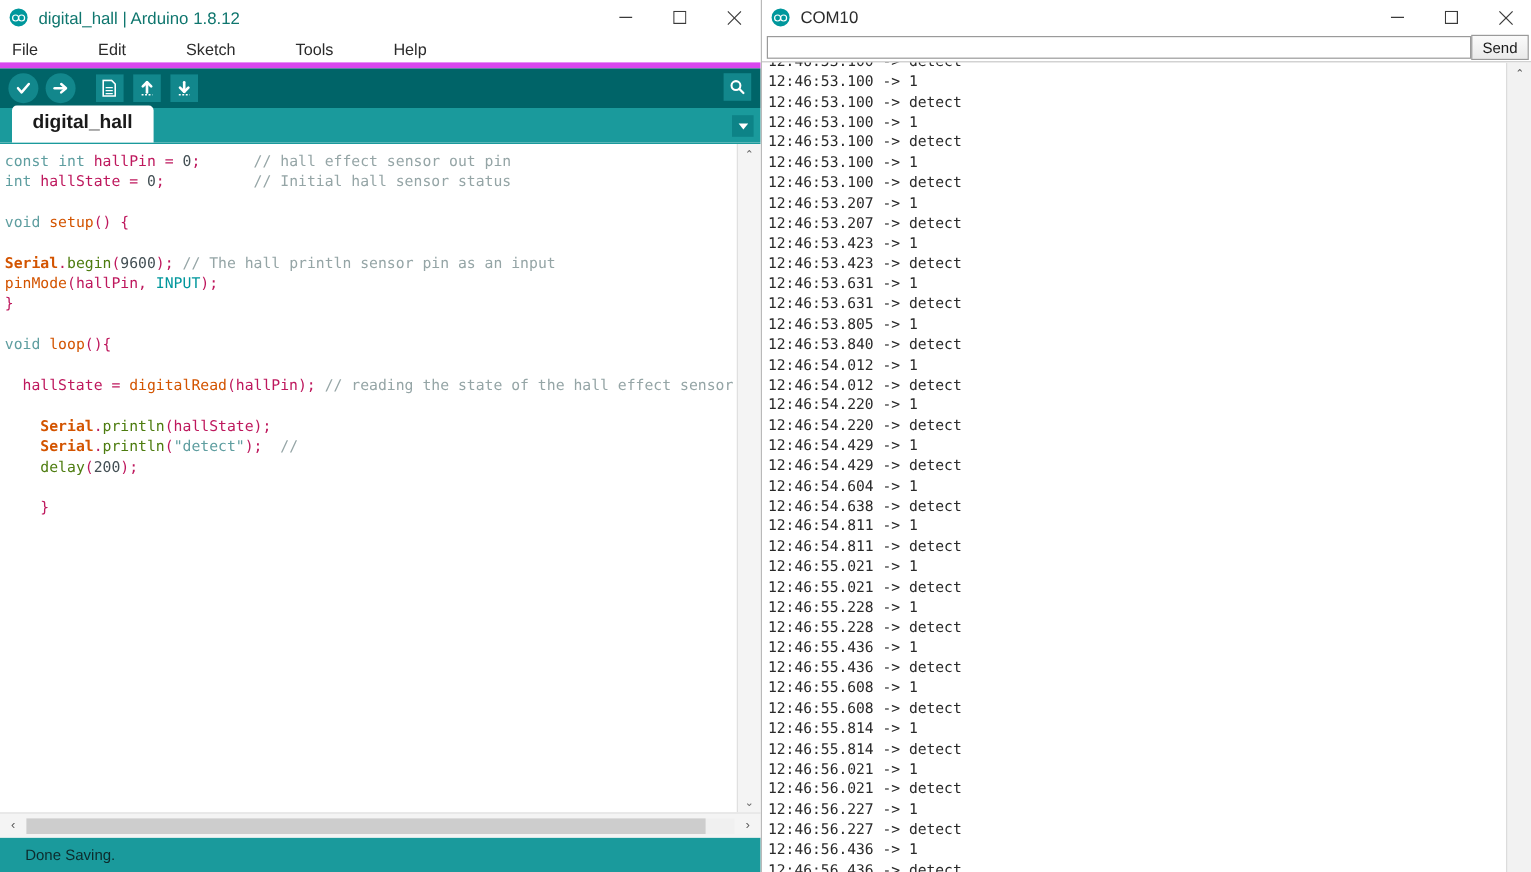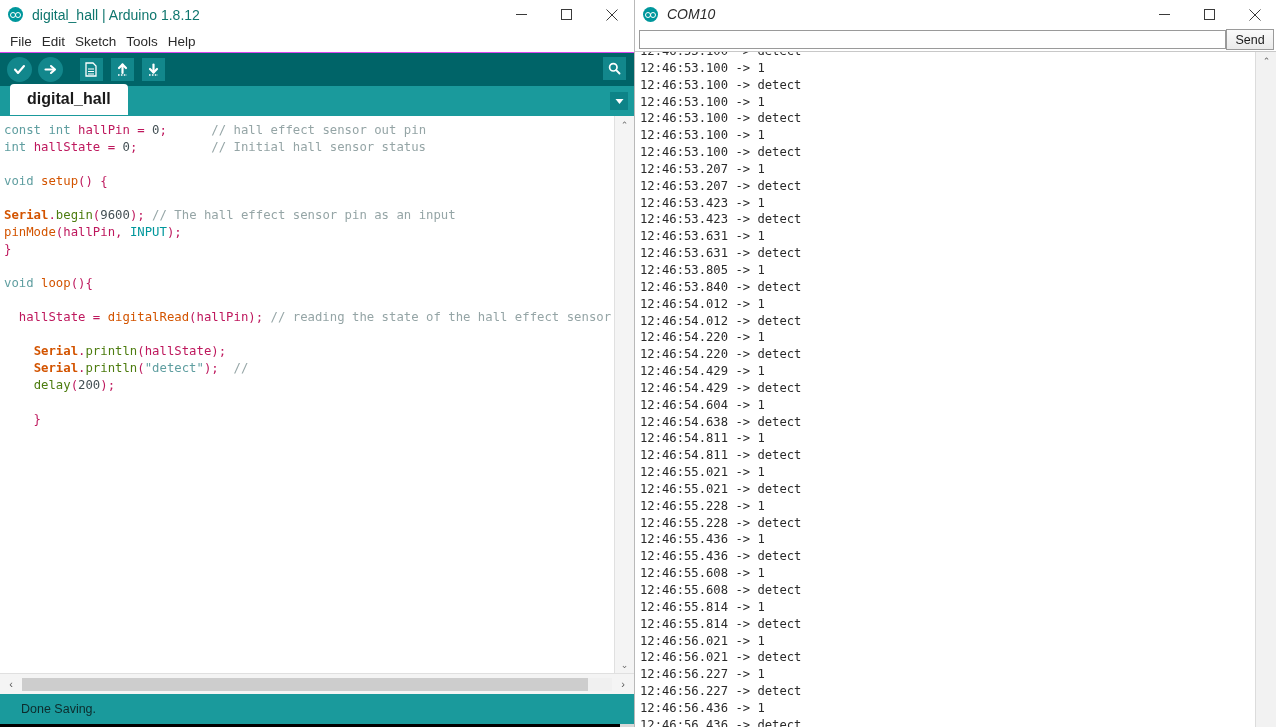--- a/index.html
+++ b/index.html
@@ -76,21 +76,22 @@
     line-height: 1;
   }
   .win-btn svg { display: block; }
 
   .menubar {
     height: 22px;
     background: #ffffff;
     display: flex;
     align-items: center;
     padding-left: 5px;
-    border-bottom: 1px solid #d946ef;
+    border-bottom: 5px solid #d946ef;
+    gap: 40px;
   }
   .menu-item {
     font-size: 13.5px;
     color: #2b2b2b;
     padding: 0 5px;
     white-space: nowrap;
   }
 
   .toolbar {
     height: 33px;
@@ -285,21 +286,20 @@
     position: relative;
     height: 28px;
     background: #ffffff;
     display: flex;
     align-items: center;
   }
   .sm-title-text {
     margin-left: 9px;
     font-size: 14px;
     color: #2b2b2b;
-    font-style: italic;
   }
   .sm-inputrow {
     height: 23px;
     display: flex;
     align-items: center;
     background: #ffffff;
     padding: 0 3px 0 4px;
     gap: 0;
   }
   .sm-input {
@@ -464,21 +464,21 @@
           </svg>
       </div>
     </div>
 
     <div class="editor-wrap">
       <div class="code"><span class="kw">const</span> <span class="kw">int</span> <span class="pln">hallPin = </span><span class="num">0</span><span class="pln">;</span>      <span class="cmt">// hall effect sensor out pin</span>
 <span class="kw">int</span> <span class="pln">hallState = </span><span class="num">0</span><span class="pln">;</span>          <span class="cmt">// Initial hall sensor status</span>
 
 <span class="kw">void</span> <span class="fn">setup</span><span class="pln">() {</span>
 
-<span class="lib">Serial</span><span class="pln">.</span><span class="mth">begin</span><span class="pln">(</span><span class="num">9600</span><span class="pln">);</span> <span class="cmt">// The hall effect sensor pin as an input</span>
+<span class="lib">Serial</span><span class="pln">.</span><span class="mth">begin</span><span class="pln">(</span><span class="num">9600</span><span class="pln">);</span> <span class="cmt">// The hall println sensor pin as an input</span>
 <span class="fn">pinMode</span><span class="pln">(hallPin, </span><span class="bi">INPUT</span><span class="pln">);</span>
 <span class="pln">}</span>
 
 <span class="kw">void</span> <span class="fn">loop</span><span class="pln">(){</span>
 
 <span class="pln">  hallState = </span><span class="fn">digitalRead</span><span class="pln">(hallPin);</span> <span class="cmt">// reading the state of the hall effect sensor p</span>
 
 <span class="pln">    </span><span class="lib">Serial</span><span class="pln">.</span><span class="mth">println</span><span class="pln">(hallState);</span>
 <span class="pln">    </span><span class="lib">Serial</span><span class="pln">.</span><span class="mth">println</span><span class="pln">(</span><span class="str">"detect"</span><span class="pln">);</span>  <span class="cmt">//</span>
 <span class="pln">    </span><span class="mth">delay</span><span class="pln">(</span><span class="num">200</span><span class="pln">);</span>

